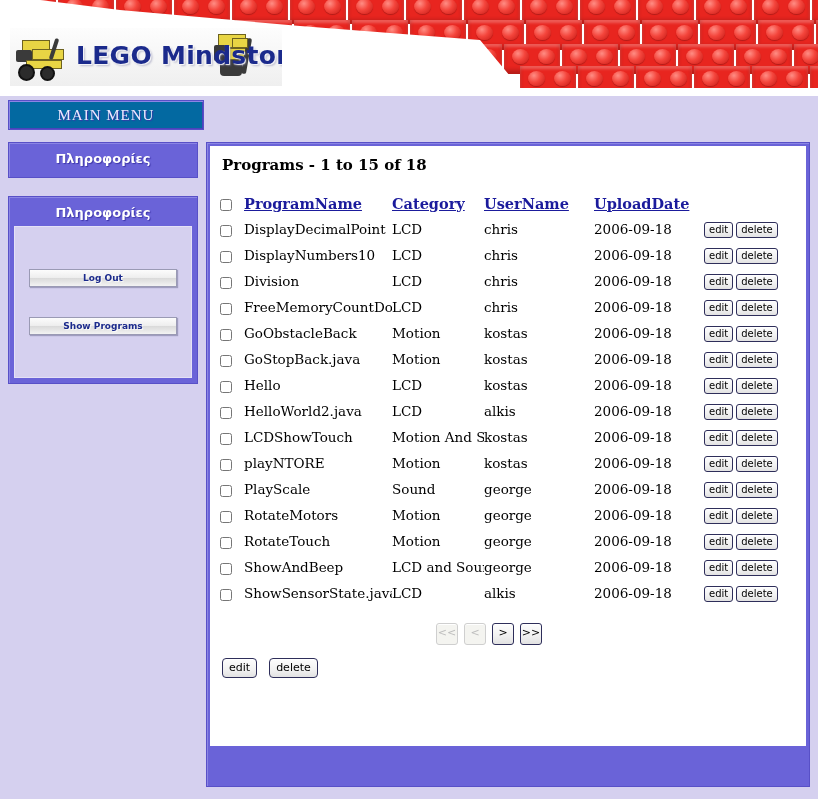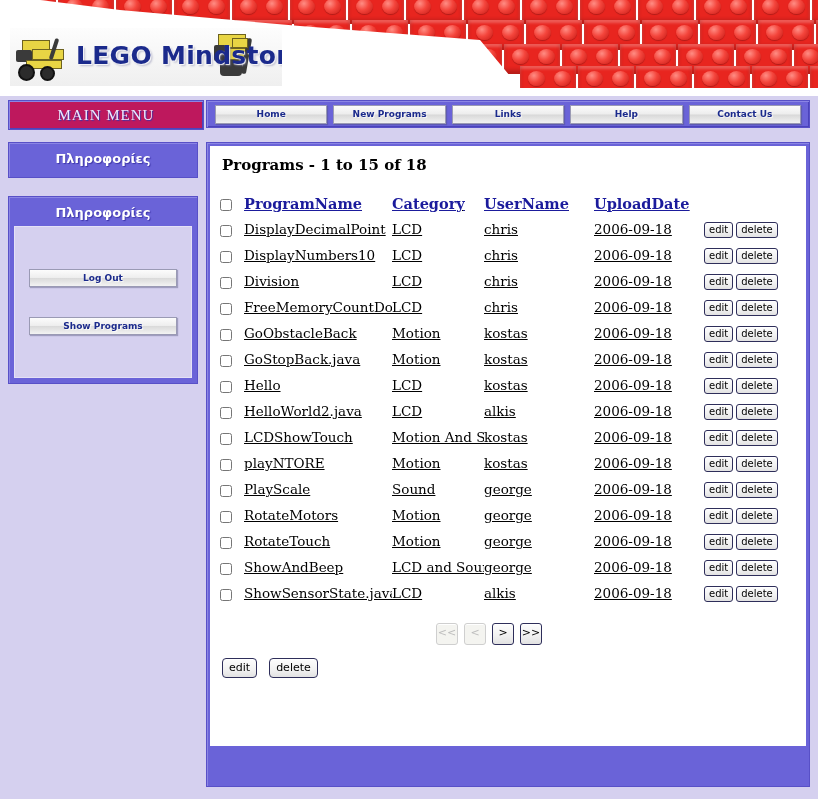--- a/index.html
+++ b/index.html
@@ -60,21 +60,21 @@
 
   
   #menubar{
     position:absolute;left:0;top:98px;
     width:818px;height:34px;
     background:#d5d0ef;
   }
   #mainmenu-box{
     position:absolute;left:8px;top:2px;
     width:194px;height:28px;
-    background:#be185d;
+    background:#0369a1;
     border:1px solid #5850c7;
     box-shadow:inset 1px 1px 0 #8b85e4, inset -1px -1px 0 #4b43bb;
     color:#eceaff;
     font-family:"Liberation Serif", serif;
     font-size:15px;
     text-align:center;line-height:28px;
     letter-spacing:1px;
     text-shadow:1px 1px 1px #3d35a8;
   }
   #navstrip{
@@ -185,21 +185,20 @@
   #progs-heading{
     font-family:"DejaVu Serif", serif;
     font-weight:bold;font-size:15px;
     color:#000;
     margin:2px 0 16px 2px;
   }
   table#grid{
     border-collapse:collapse;
     width:578px;
     table-layout:fixed;
-    text-decoration:underline;
   }
   table#grid col.c-chk{width:24px;}
   table#grid col.c-name{width:148px;}
   table#grid col.c-cat{width:92px;}
   table#grid col.c-user{width:110px;}
   table#grid col.c-date{width:110px;}
   table#grid col.c-act{width:94px;}
   table#grid th, table#grid td{
     padding:0;
     text-align:left;
@@ -426,27 +425,20 @@
       <div class="r-dark" style="left:12px;top:28px;width:22px;height:16px;border-radius:4px;"></div>
       <div class="r-dark" style="left:36px;top:6px;width:5px;height:36px;transform:rotate(10deg);"></div>
       <div class="r-body" style="left:24px;top:6px;width:14px;height:8px;"></div>
     </div>
     <div id="logo-text">LEGO Mindstorms</div>
   </div>
 </div>
 
 <div id="menubar">
   <div id="mainmenu-box">MAIN MENU</div>
-  <div id="navstrip">
-    <div class="navbtn">Home</div>
-    <div class="navbtn">New Programs</div>
-    <div class="navbtn">Links</div>
-    <div class="navbtn">Help</div>
-    <div class="navbtn">Contact Us</div>
-  </div>
 </div>
 
 <div id="page">
 
   <div id="sidebar">
 
     <div class="panel">
       <div class="panel-title">Πληροφορίες</div>
     </div>
 

